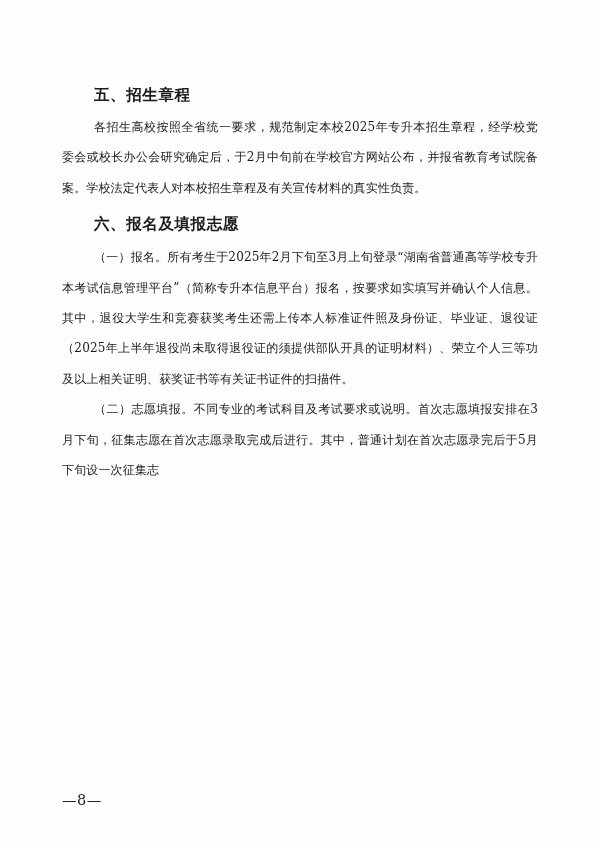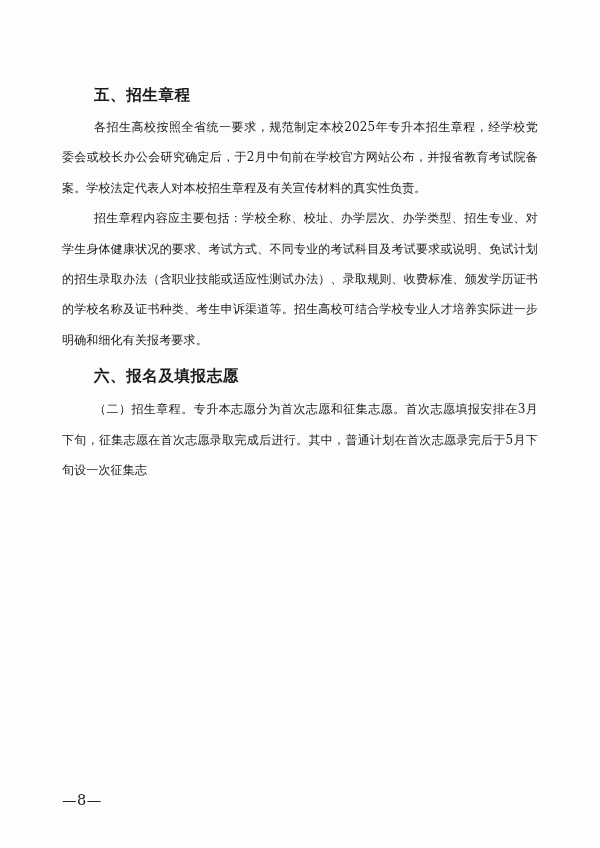--- a/index.html
+++ b/index.html
@@ -73,25 +73,25 @@
 </head>
 <body>
 
 <div class="page">
   <div class="doc-body">
 
     <p class="heading">五、招生章程</p>
 
     <p class="para">各招生高校按照全省统一要求，规范制定本校2025年专升本招生章程，经学校党委会或校长办公会研究确定后，于2月中旬前在学校官方网站公布，并报省教育考试院备案。学校法定代表人对本校招生章程及有关宣传材料的真实性负责。</p>
 
-    <p class="para">招生章程内容应主要包括：学校全称、校址、办学层次、办学类型、招生专业、对学生身体健康状况的要求、考试方式、不同专业的考试科目及考试要求或说明、免试计划的招生录取办法（含职业技能或适应性测试办法）、录取规则、收费标准、颁发学历证书的学校名称及证书种类、考生申诉渠道等。招生高校可结合学校专业人才培养实际进一步明确和细化有关报考要求。</p>
 
     <p class="heading">六、报名及填报志愿</p>
 
+    <p class="para">（一）报名。所有考生于2025年2月下旬至3月上旬登录“湖南省普通高等学校专升本考试信息管理平台”（简称专升本信息平台）报名，按要求如实填写并确认个人信息。其中，退役大学生和竞赛获奖考生还需上传本人标准证件照及身份证、毕业证、退役证（2025年上半年退役尚未取得退役证的须提供部队开具的证明材料）、荣立个人三等功及以上相关证明、获奖证书等有关证书证件的扫描件。</p>
 
-    <p class="para">（二）招生章程。专升本志愿分为首次志愿和征集志愿。首次志愿填报安排在3月下旬，征集志愿在首次志愿录取完成后进行。其中，普通计划在首次志愿录完后于5月下旬设一次征集志</p>
+    <p class="para">（二）志愿填报。不同专业的考试科目及考试要求或说明。首次志愿填报安排在3月下旬，征集志愿在首次志愿录取完成后进行。其中，普通计划在首次志愿录完后于5月下旬设一次征集志</p>
 
   </div>
 
   <div class="footer">
     <span class="pagenum">—8—</span>
   </div>
 </div>
 
 </body></html>

